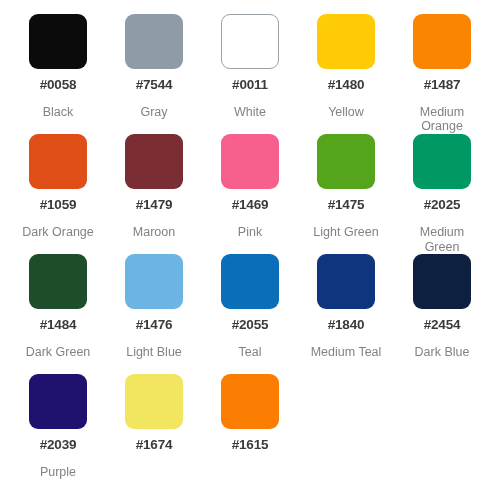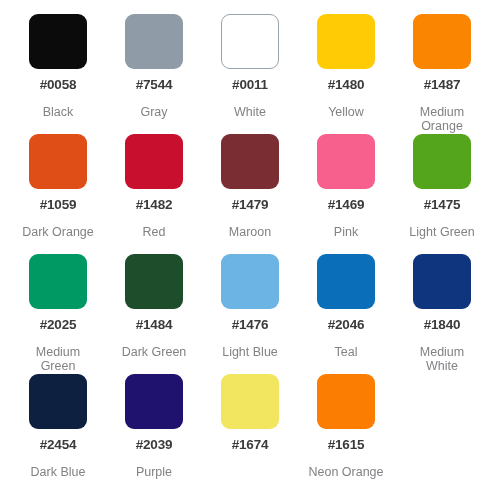--- a/index.html
+++ b/index.html
@@ -88,25 +88,20 @@
       <div class="swatch-chip" style="background: rgb(249, 133, 0);"></div>
       <div class="swatch-code">#1487</div>
       <div class="swatch-name">Medium Orange</div>
     </div>
     <div class="swatch-cell">
       <div class="swatch-chip" style="background: rgb(224, 78, 24);"></div>
       <div class="swatch-code">#1059</div>
       <div class="swatch-name">Dark Orange</div>
     </div>
     <div class="swatch-cell">
-      <div class="swatch-chip" style="background: rgb(200, 16, 46);"></div>
-      <div class="swatch-code">#1482</div>
-      <div class="swatch-name">Red</div>
-    </div>
-    <div class="swatch-cell">
       <div class="swatch-chip" style="background: rgb(123, 45, 52);"></div>
       <div class="swatch-code">#1479</div>
       <div class="swatch-name">Maroon</div>
     </div>
     <div class="swatch-cell">
       <div class="swatch-chip" style="background: rgb(247, 95, 141);"></div>
       <div class="swatch-code">#1469</div>
       <div class="swatch-name">Pink</div>
     </div>
     <div class="swatch-cell">
@@ -124,40 +119,39 @@
       <div class="swatch-code">#1484</div>
       <div class="swatch-name">Dark Green</div>
     </div>
     <div class="swatch-cell">
       <div class="swatch-chip" style="background: rgb(108, 180, 228);"></div>
       <div class="swatch-code">#1476</div>
       <div class="swatch-name">Light Blue</div>
     </div>
     <div class="swatch-cell">
       <div class="swatch-chip" style="background: rgb(10, 111, 184);"></div>
-      <div class="swatch-code">#2046</div>
+      <div class="swatch-code">#2055</div>
       <div class="swatch-name">Teal</div>
     </div>
     <div class="swatch-cell">
       <div class="swatch-chip" style="background: rgb(16, 53, 127);"></div>
       <div class="swatch-code">#1840</div>
-      <div class="swatch-name">Medium White</div>
+      <div class="swatch-name">Medium Teal</div>
     </div>
     <div class="swatch-cell">
       <div class="swatch-chip" style="background: rgb(13, 32, 63);"></div>
       <div class="swatch-code">#2454</div>
       <div class="swatch-name">Dark Blue</div>
     </div>
     <div class="swatch-cell">
       <div class="swatch-chip" style="background: rgb(31, 17, 110);"></div>
       <div class="swatch-code">#2039</div>
       <div class="swatch-name">Purple</div>
     </div>
     <div class="swatch-cell">
       <div class="swatch-chip" style="background: rgb(242, 230, 97);"></div>
       <div class="swatch-code">#1674</div>
     </div>
     <div class="swatch-cell">
       <div class="swatch-chip" style="background: rgb(251, 126, 2);"></div>
       <div class="swatch-code">#1615</div>
-      <div class="swatch-name">Neon Orange</div>
     </div>
   </div>
 
 </body></html>

